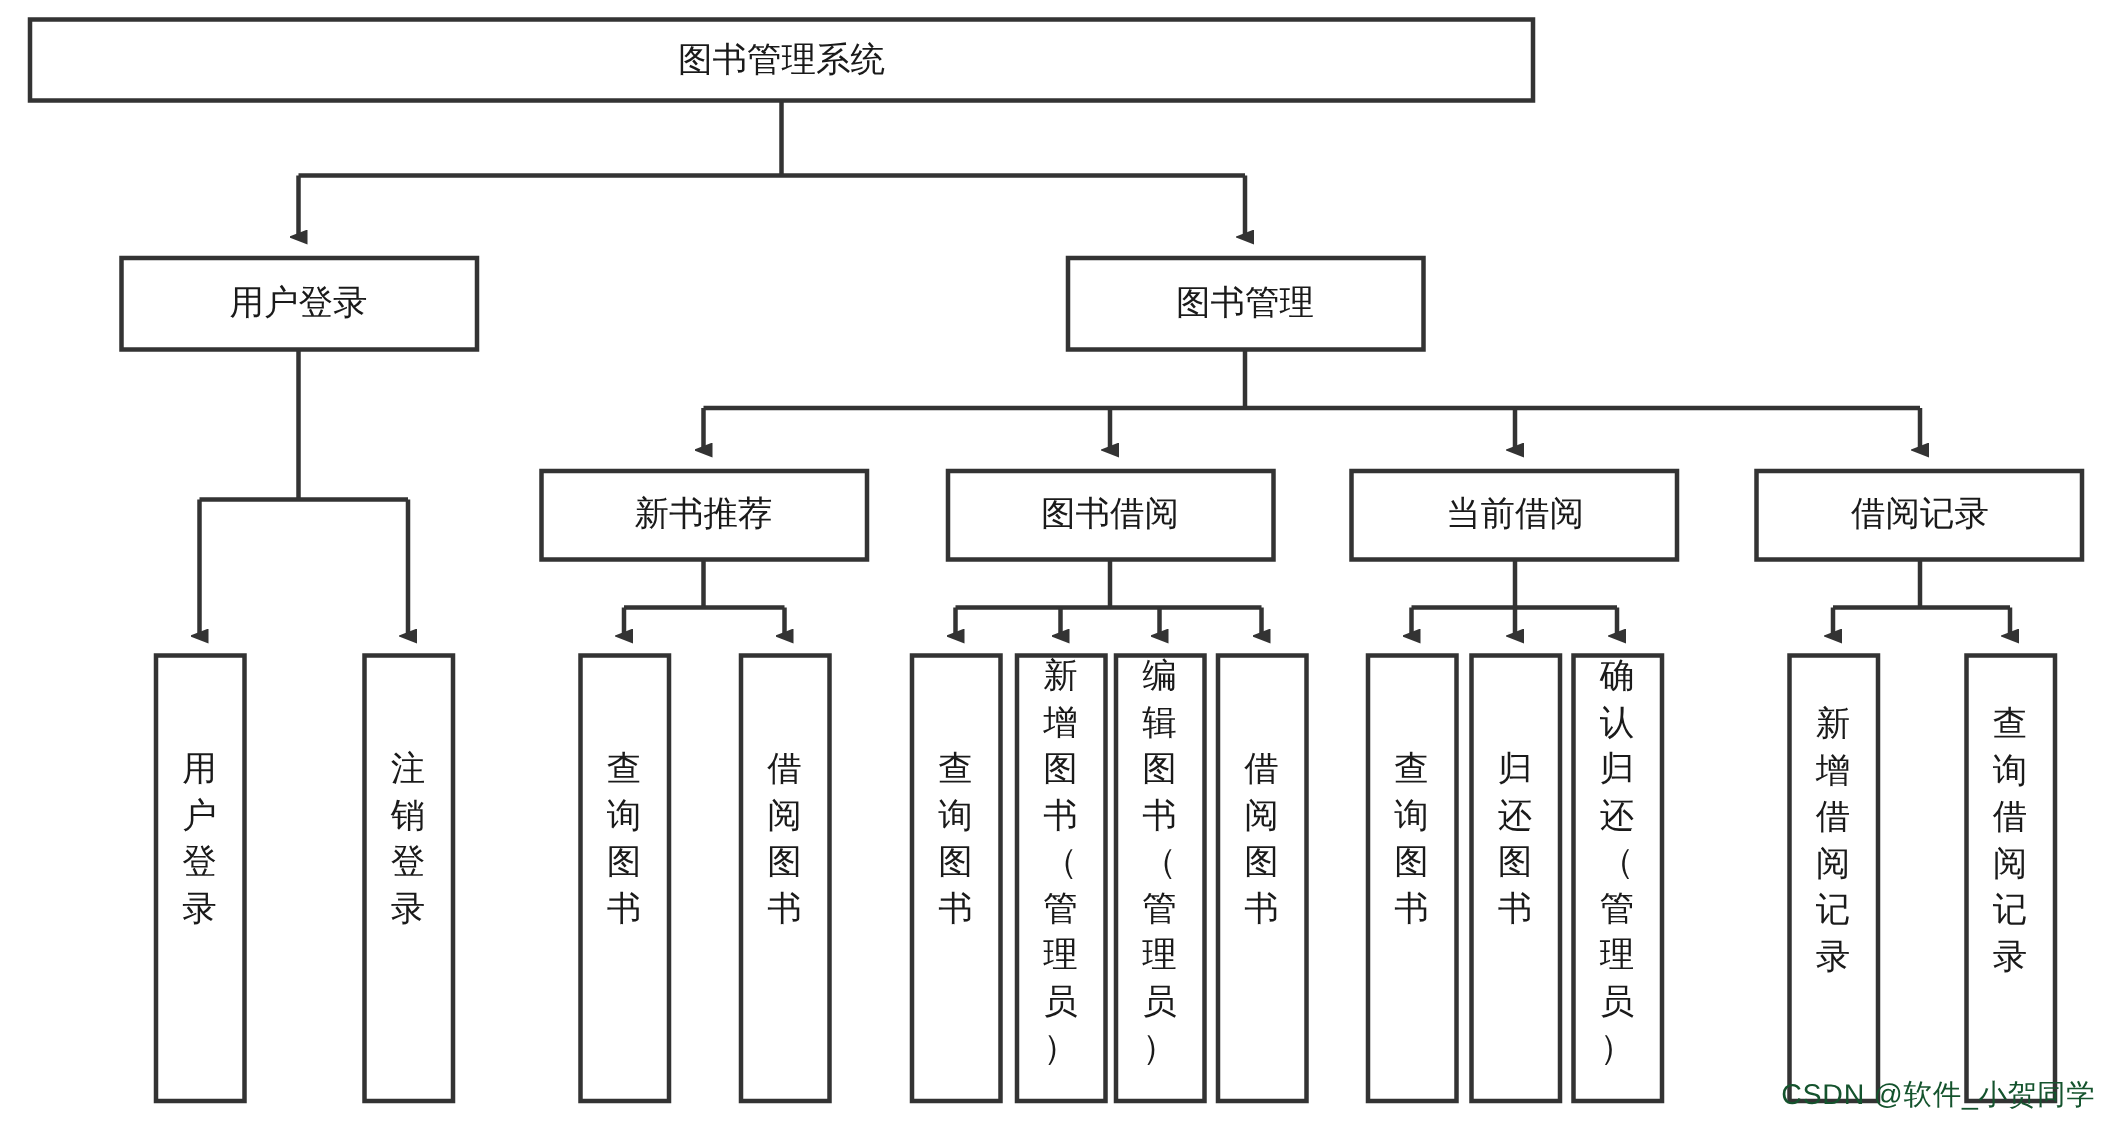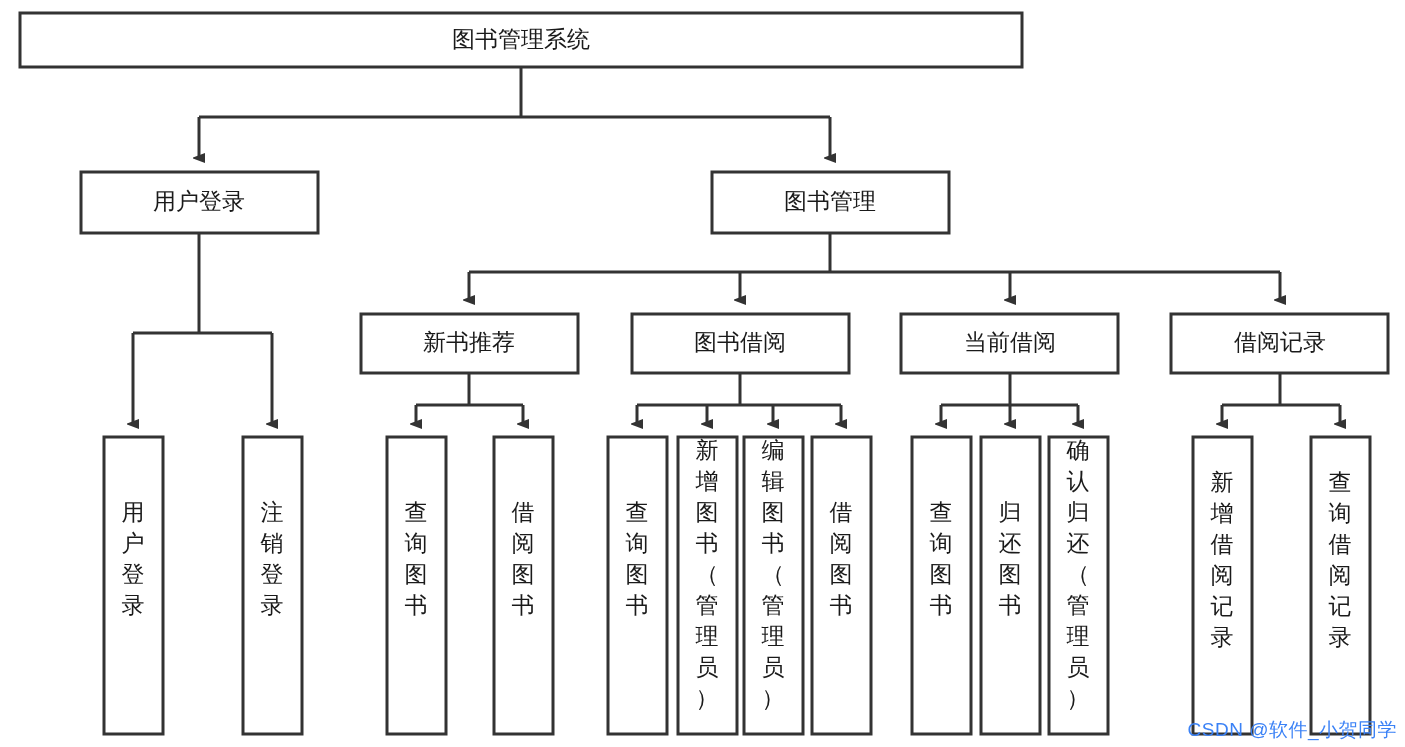--- a/index.html
+++ b/index.html
@@ -24,21 +24,21 @@
   }
   .leaf-label{
     fill:#1a1a1a;
     font-family:"Liberation Sans","DejaVu Sans",sans-serif;
     font-size:23px;
     text-anchor:middle;
   }
   .watermark{
     position:absolute;
     right:8px;bottom:4px;
-    color:#3b82f6;
+    color:#14532d;
     font-size:19px;
     letter-spacing:.5px;
     font-family:"Liberation Sans","DejaVu Sans",sans-serif;
     white-space:nowrap;
     user-select:none;
   }
 </style>
 </head>
 <body>
 

